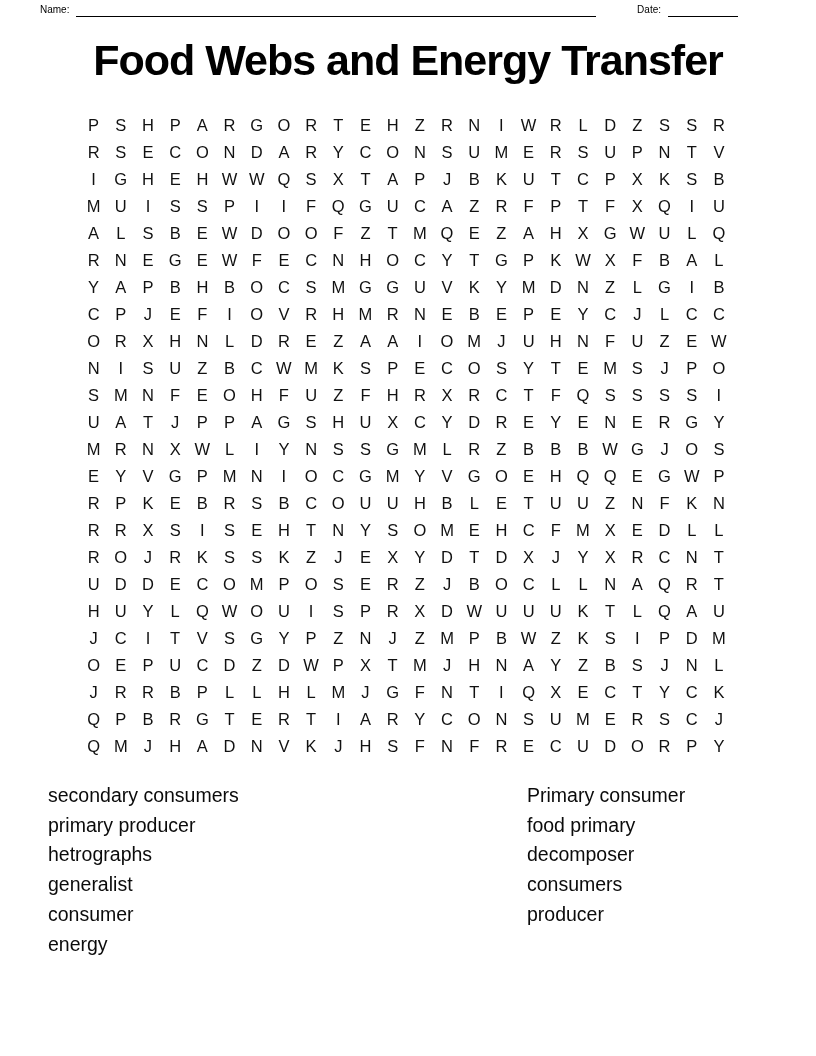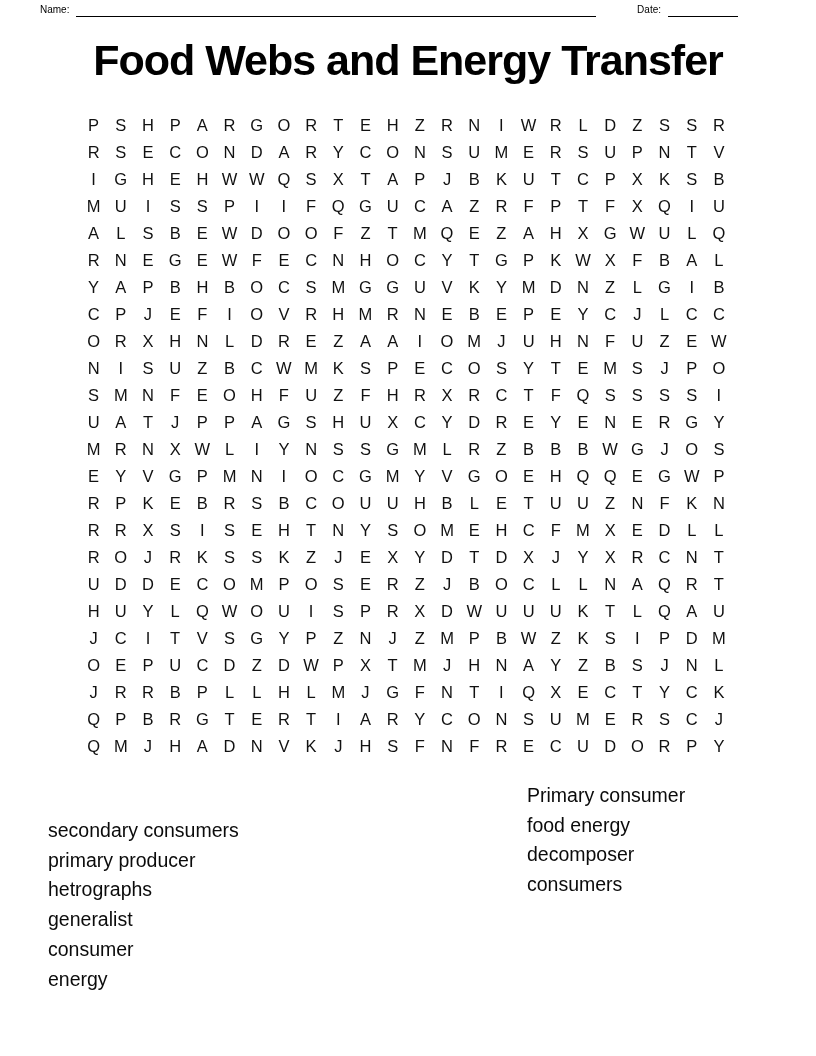--- a/index.html
+++ b/index.html
@@ -81,21 +81,21 @@
     position: absolute;
     top: 781px;
     left: 0;
     width: 816px;
     height: 180px;
   }
   .word-col {
     position: absolute;
     top: 0;
   }
-  .word-col-1 { left: 48px; margin-top: 35px; }
+  .word-col-1 { left: 48px; }
   .word-col-2 { left: 288px; }
   .word-col-3 { left: 527px; }
   .word-item {
     font-size: 19.5px;
     line-height: 29.7px;
     white-space: nowrap;
     color: #0b0b0b;
   }
 </style>
 </head>
@@ -741,17 +741,18 @@
   <div class="word-col word-col-1">
       <div class="word-item">secondary consumers</div>
       <div class="word-item">primary producer</div>
       <div class="word-item">hetrographs</div>
       <div class="word-item">generalist</div>
       <div class="word-item">consumer</div>
       <div class="word-item">energy</div>
     </div>
   <div class="word-col word-col-3">
       <div class="word-item">Primary consumer</div>
-      <div class="word-item">food energy</div>
+      <div class="word-item">food primary</div>
       <div class="word-item">decomposer</div>
       <div class="word-item">consumers</div>
+      <div class="word-item">producer</div>
     </div>
 </div>
 
 </body></html>

